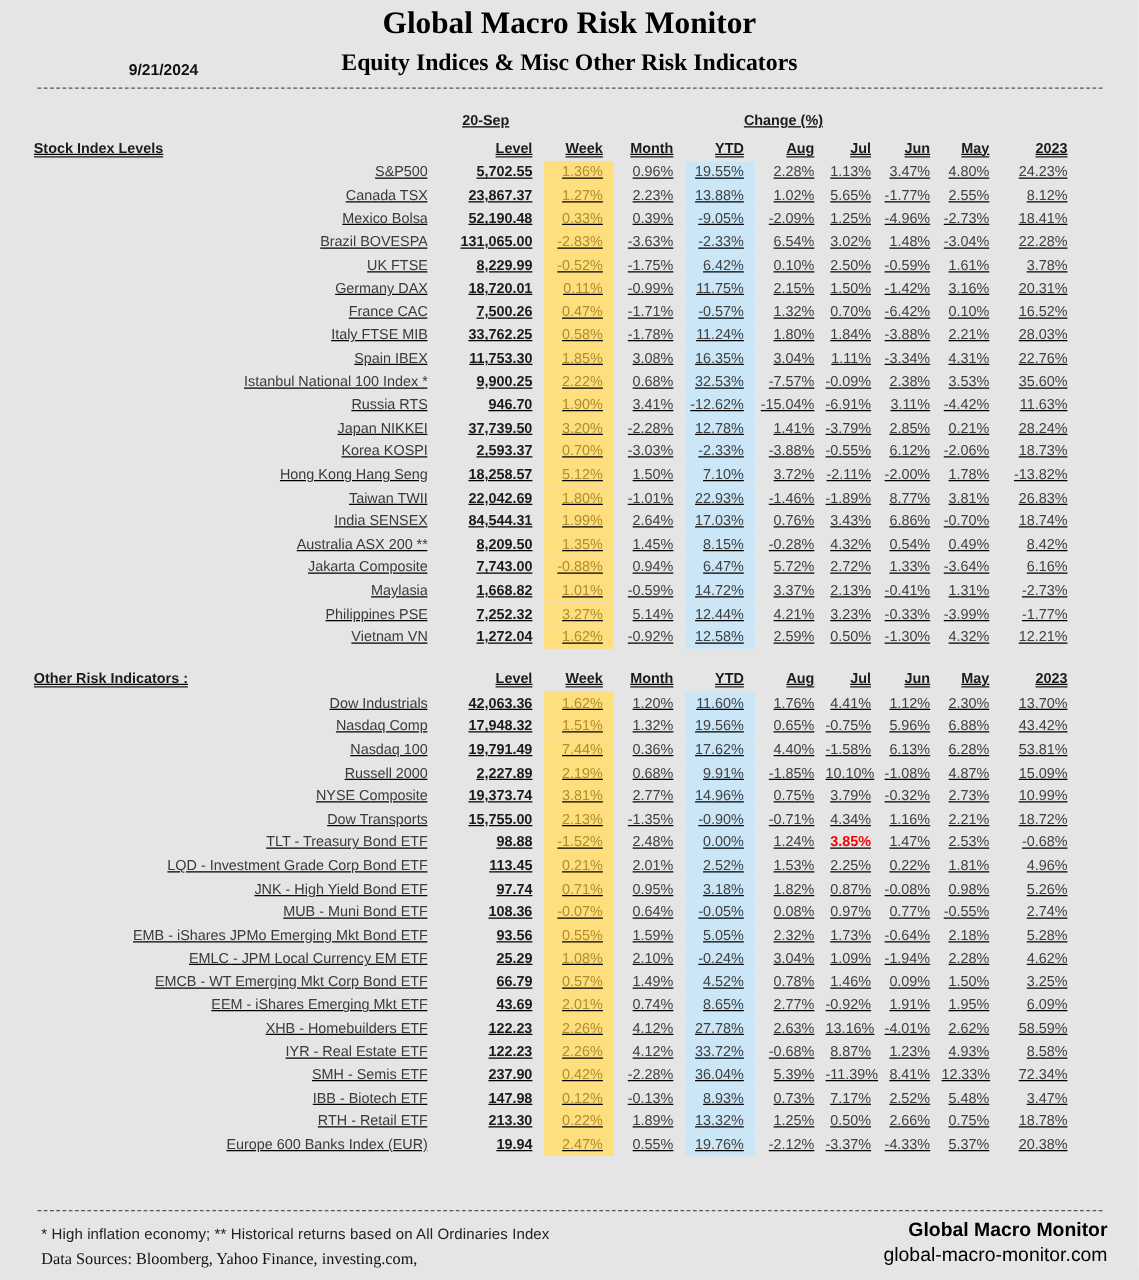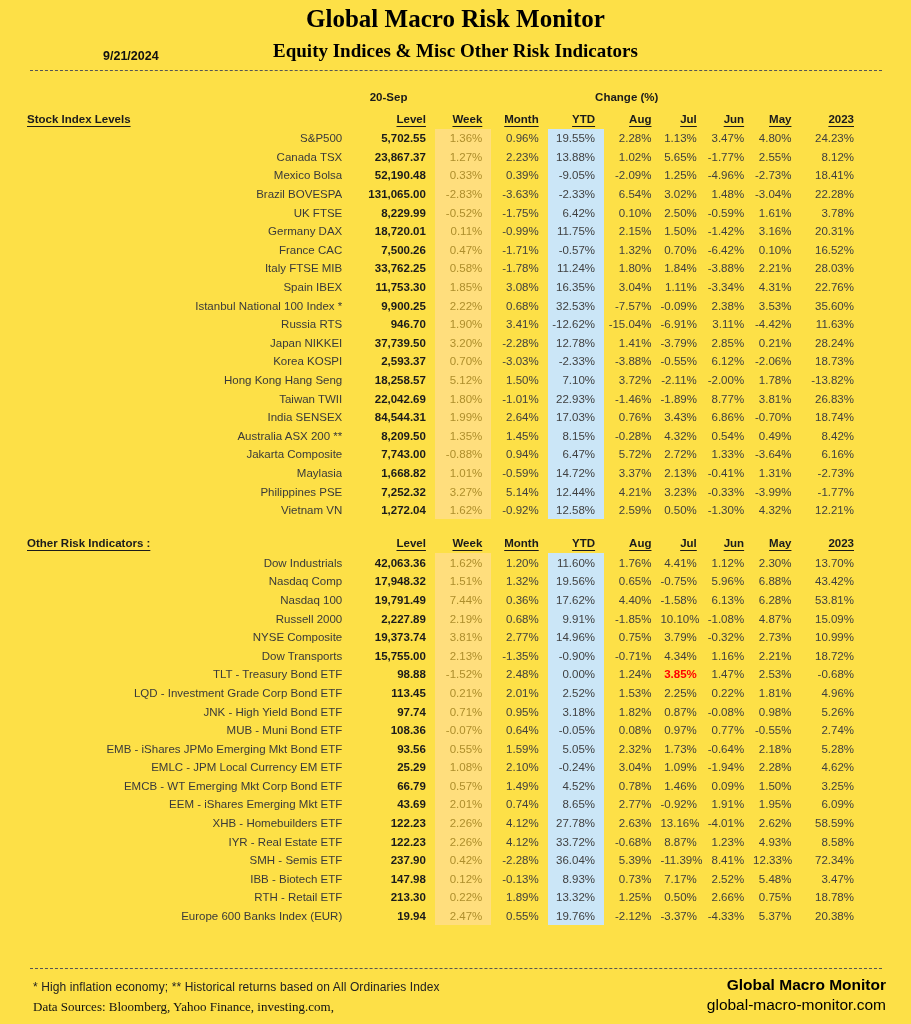--- a/index.html
+++ b/index.html
@@ -2,41 +2,41 @@
 <html style="--wk-bg: #FFDE7D; --wk-fg: #AE8E2C; --ytd-bg: #CBE6F7; --red: #FF0000;"><head>
 <meta charset="utf-8">
 <style>
   :root{
     --wk-bg:#FFDE7D; --wk-fg:#AE8E2C; --ytd-bg:#CBE6F7; --red:#FF0000;
     --num:#3F3F3F; --ink:#1B1B1B; --label:#3A3A3A;
   }
   *{margin:0;padding:0;box-sizing:border-box;}
   html,body{background:#fff;}
   body{width:911px;height:1024px;font-family:"Liberation Sans",sans-serif;overflow:hidden;}
-  .page{position:relative;width:911px;height:1024px;background:#fde047;padding-left:17px;}
+  .page{position:relative;width:911px;height:1024px;background:#e5e5e5;padding-left:17px;}
 
   .title{position:absolute;top:5px;left:0;width:100%;text-align:center;
     font-family:"Liberation Serif",serif;font-weight:700;font-size:25px;color:#000;}
   .subtitle{position:absolute;top:40px;left:0;width:100%;text-align:center;
     font-family:"Liberation Serif",serif;font-weight:700;font-size:19px;color:#000;}
   .date{position:absolute;top:49px;left:103px;font-weight:700;font-size:12.5px;color:#111;}
 
   .rule{position:absolute;left:30px;width:852px;border-top:1.5px dashed #555;}
   .rule-top{top:70px;}
   .rule-bottom{top:968px;}
 
   .tables{position:absolute;top:86px;left:27px;}
   table{border-collapse:collapse;table-layout:fixed;width:836px;font-size:11.5px;}
   table.t2{margin-top:13px;}
   col.c-name{width:313px;} col.c-level{width:92px;} col.c-wk{width:56px;}
   col.c-month{width:56px;} col.c-ytd{width:56px;} col.c-aug{width:56px;}
   col.c-jul{width:45px;} col.c-jun{width:47px;} col.c-may{width:47px;} col.c-y23{width:62px;}
 
   th,td{white-space:nowrap;overflow:hidden;vertical-align:middle;}
-  tr{height:18.6px;}
+  tr{height:18.6px;text-decoration:underline;}
   tr.group{height:22px;} tr.head{height:21px;}
   th{font-weight:700;color:var(--ink);text-align:right;padding-right:9px;}
   tr.head th{text-decoration:underline;text-underline-offset:3px;}
   tr.head th.name,tr.group th{text-decoration:none;}
   th.name{text-align:left;padding-right:0;}
   tr.head th.name{text-decoration:underline;text-underline-offset:3px;}
   tr.group th.c{text-align:center;padding-right:0;}
   td{text-align:right;padding-right:9px;color:var(--num);}
   td.name{text-align:right;padding-right:0;color:var(--label);}
   td.level{font-weight:700;color:var(--ink);}

